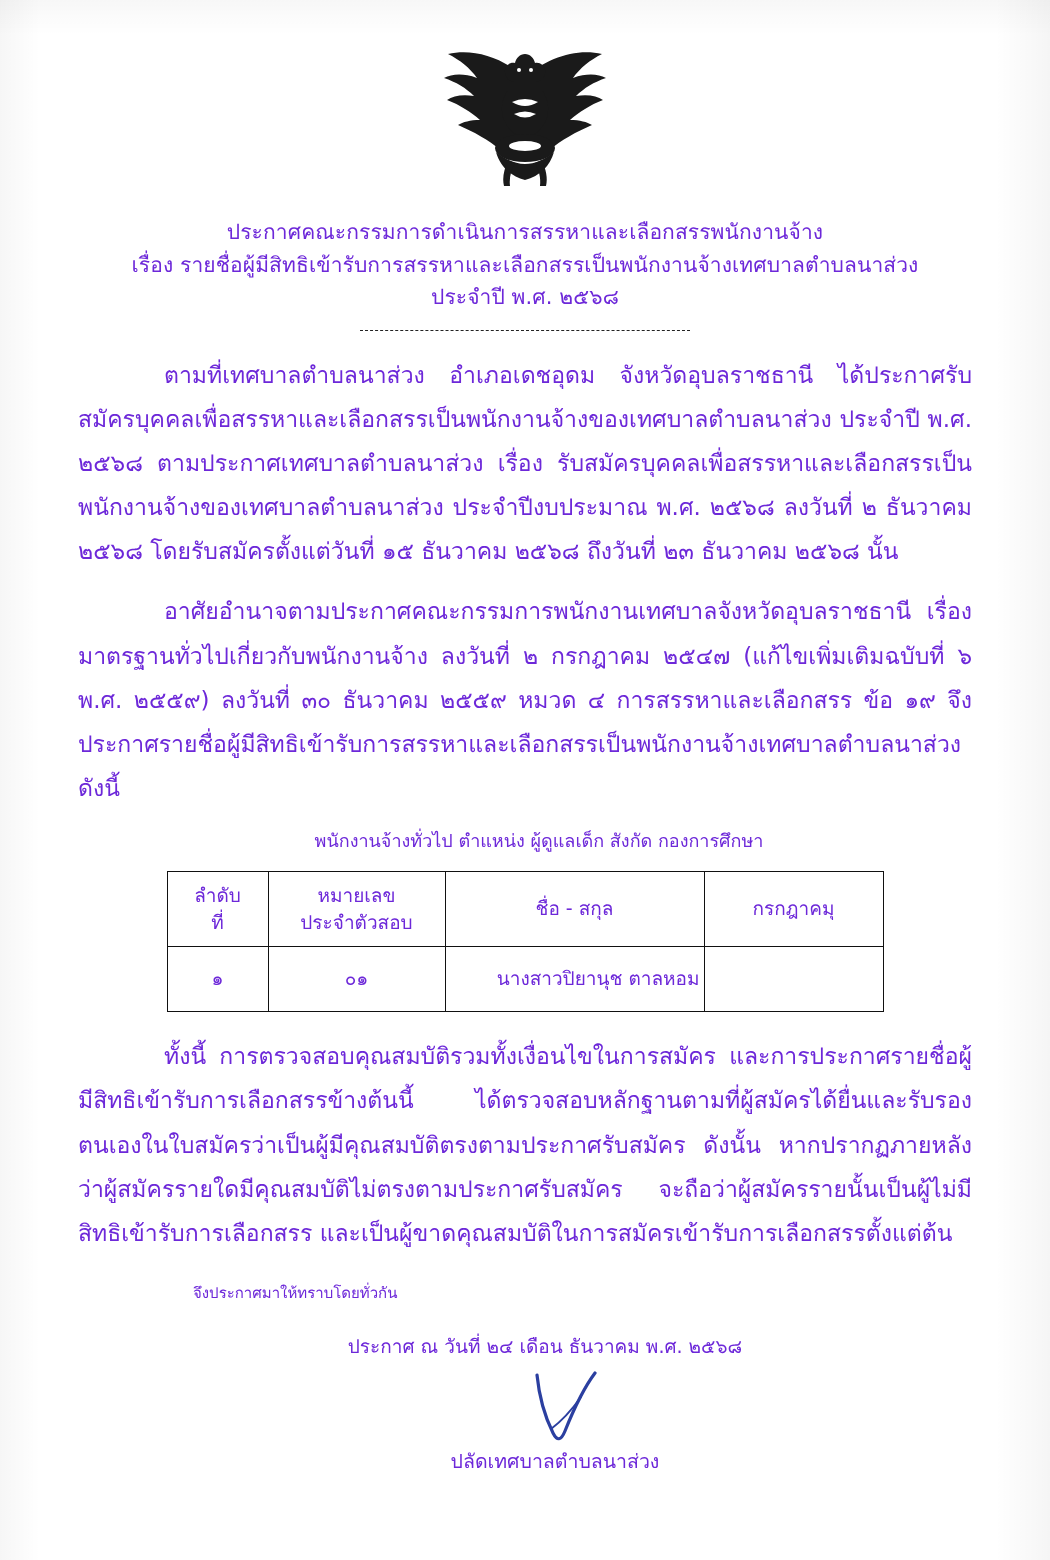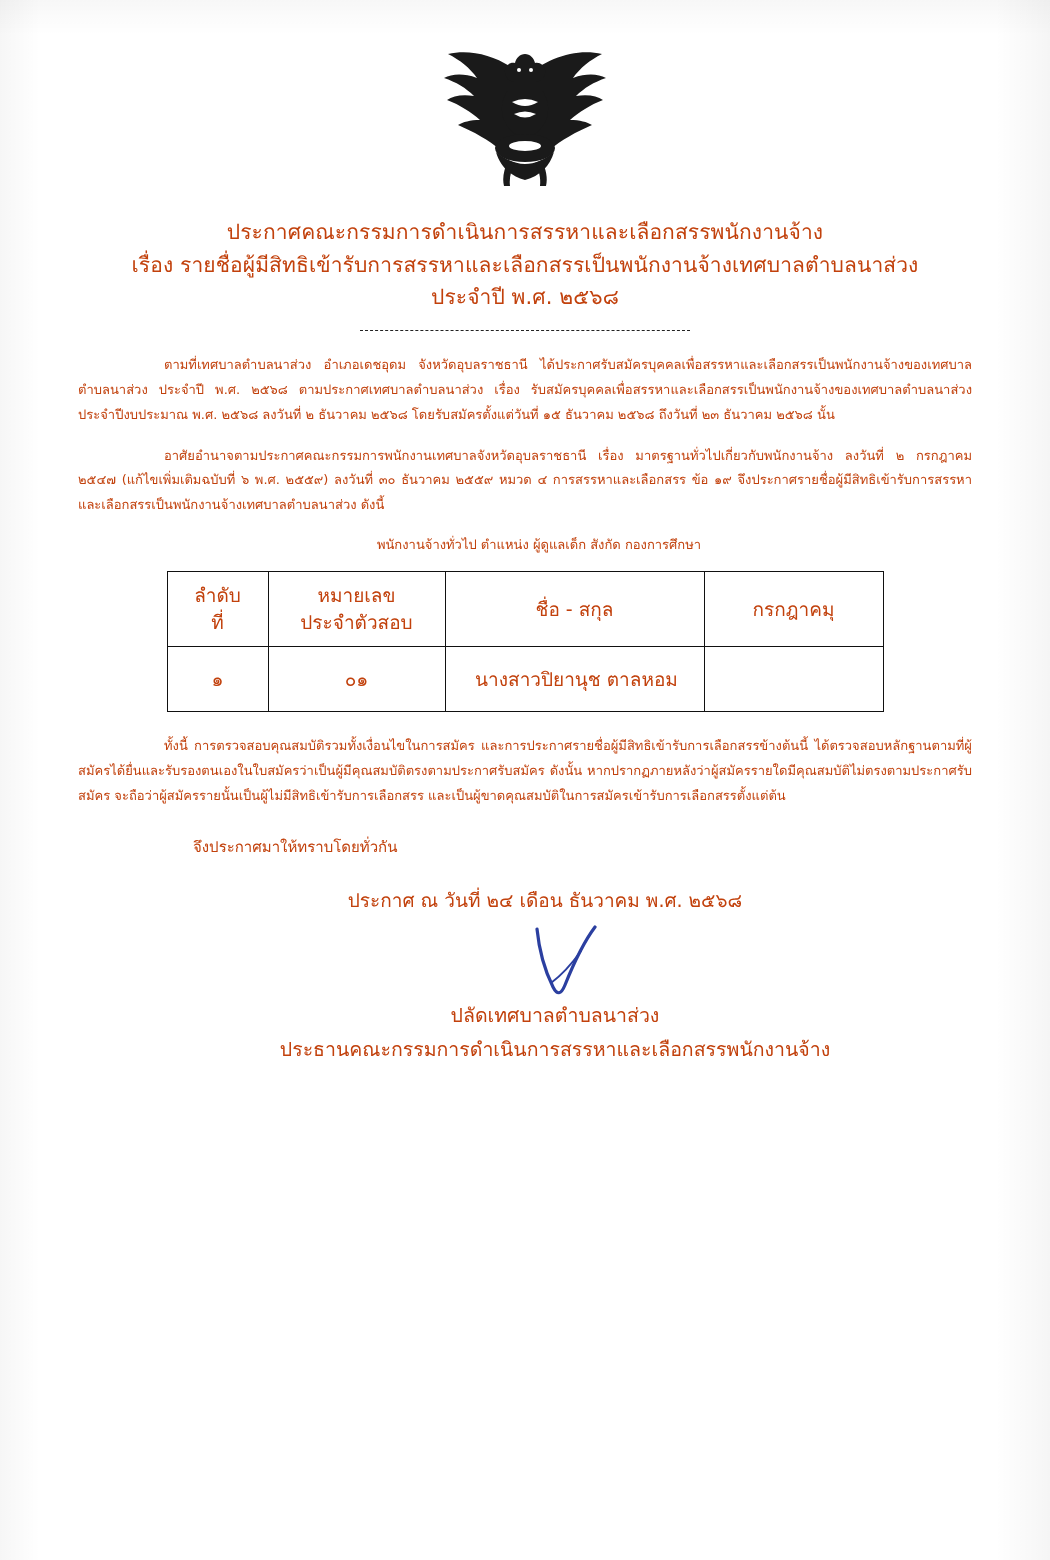--- a/index.html
+++ b/index.html
@@ -27,21 +27,21 @@
     pointer-events: none;
     background:
       linear-gradient(to right, rgba(0,0,0,0.035) 0px, rgba(0,0,0,0.0) 40px),
       linear-gradient(to left, rgba(0,0,0,0.04) 0px, rgba(0,0,0,0.0) 55px),
       linear-gradient(to bottom, rgba(0,0,0,0.03) 0px, rgba(0,0,0,0) 35px);
   }
   .content {
     position: relative;
     z-index: 2;
     padding: 0 78px;
-    color: #c2410c;
+    color: #6d28d9;
   }
   .emblem-wrap {
     display: flex;
     justify-content: center;
     padding-top: 40px;
   }
   .emblem {
     width: 190px;
     height: 150px;
   }
@@ -59,33 +59,33 @@
     justify-content: center;
     margin-top: 16px;
     margin-bottom: 22px;
   }
   .rule {
     width: 330px;
     border-top: 1.6px dashed #222;
     height: 0;
   }
   p.body-para {
-    font-size: 13px;
+    font-size: 23px;
     line-height: 1.92;
     margin: 16px 0 16px 0;
     text-align: justify;
     text-justify: inter-word;
     text-indent: 0;
   }
   p.body-para .indent {
     display: inline-block;
     width: 86px;
   }
   .sub-heading {
-    font-size: 13px;
+    font-size: 18px;
     text-align: center;
     margin: 10px 0 8px 28px;
   }
   table.applicants {
     border-collapse: collapse;
     margin: 16px auto;
     width: 680px;
     table-layout: fixed;
   }
   table.applicants th,
@@ -96,21 +96,21 @@
     padding: 6px 4px;
     text-align: center;
     line-height: 1.45;
   }
   table.applicants th.col-order { width: 92px; }
   table.applicants th.col-number { width: 168px; }
   table.applicants th.col-name  { width: 250px; }
   table.applicants th.col-note  { width: 170px; }
   table.applicants thead th { height: 62px; vertical-align: middle; }
   table.applicants tbody td { height: 52px; vertical-align: middle; }
-  table.applicants tbody td.name-cell { text-align: center; padding-left: 8px; }
+  table.applicants tbody td.name-cell { text-align: right; padding-left: 8px; }
   .para-group { margin-top: 22px; }
   .notice-line {
     font-size: 15px;
     margin: 26px 0 0 115px;
   }
   .date-line {
     font-size: 19px;
     margin: 26px 0 0 0;
     text-align: center;
     padding-left: 40px;
@@ -239,17 +239,16 @@
     <div class="date-line">ประกาศ  ณ  วันที่  ๒๔   เดือน  ธันวาคม   พ.ศ. ๒๕๖๘</div>
 
     <div class="signature-area">
       <div class="sign-mark">
         <svg width="120" height="74" viewBox="0 0 120 74" aria-hidden="true">
           <path d="M18 4 C20 24 26 46 34 62 C38 70 42 70 46 60 C54 40 64 18 76 2" fill="none" stroke="#2b3fa0" stroke-width="3.2" stroke-linecap="round" stroke-linejoin="round"></path>
           <path d="M32 58 C40 52 52 40 62 26" fill="none" stroke="#2b3fa0" stroke-width="2" stroke-linecap="round"></path>
         </svg>
       </div>
       <div class="sig-role">ปลัดเทศบาลตำบลนาส่วง</div>
-      <div class="sig-role2">ประธานคณะกรรมการดำเนินการสรรหาและเลือกสรรพนักงานจ้าง</div>
     </div>
 
   </div>
 </div>
 
 </body></html>

